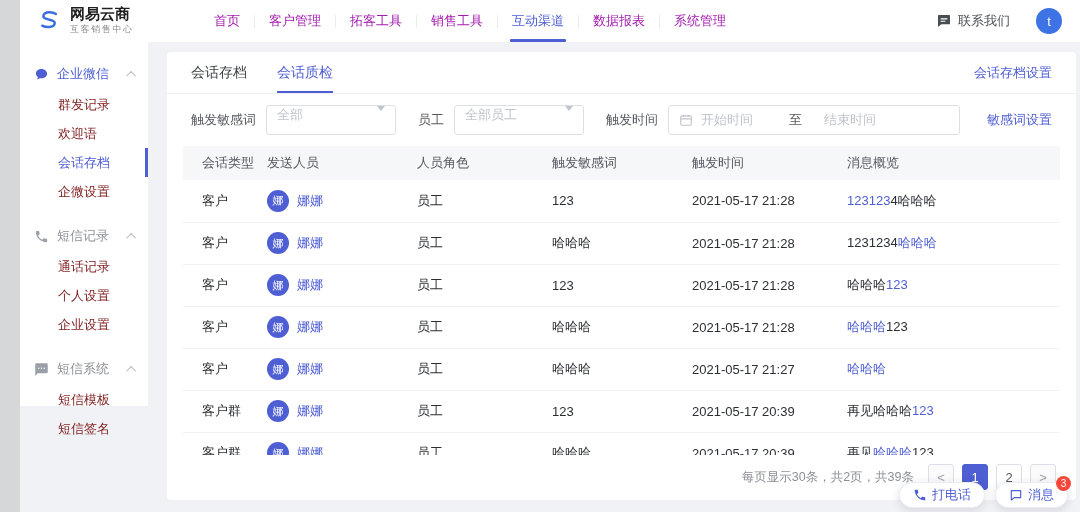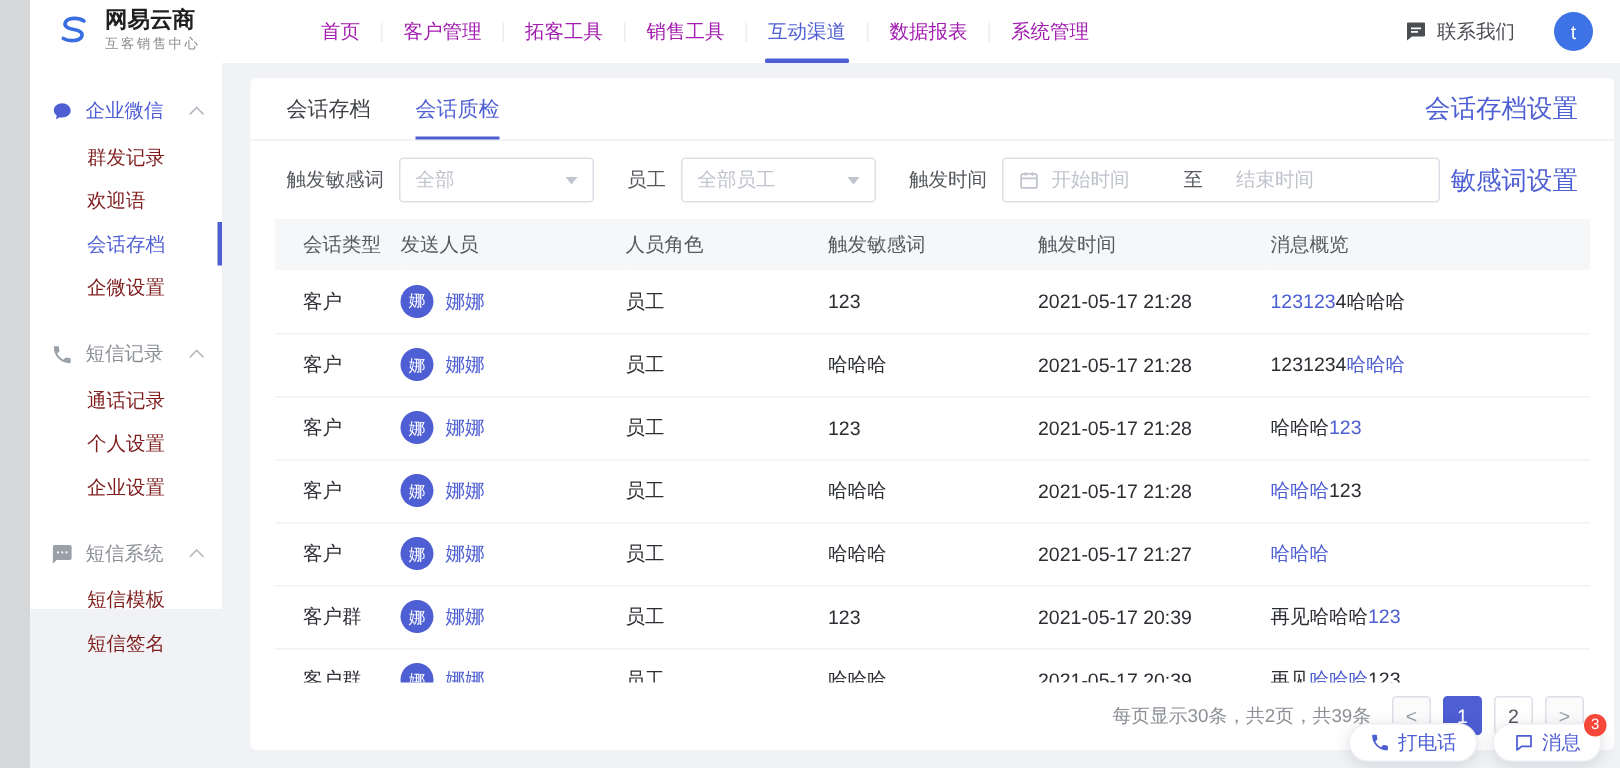--- a/index.html
+++ b/index.html
@@ -52,25 +52,25 @@
   .sidebar .group-block + .group-block { margin-top:14px; }
 
   
   .content { flex:1; padding:10px 8px 0 19px; }
   .card { background:#fff; border-radius:4px; height:448px; overflow:hidden; position:relative; }
   .tabbar { height:42px; display:flex; align-items:stretch; border-bottom:1px solid #eef0f3; padding:0 24px; }
   .tabs { display:flex; gap:30px; }
   .tab { position:relative; display:flex; align-items:center; color:#3c3f44; font-size:14px; cursor:pointer; }
   .tab.active { color:var(--primary); }
   .tab.active::after { content:""; position:absolute; left:0; right:0; bottom:0; height:2px; background:var(--primary); }
-  .link { margin-left:auto; display:flex; align-items:center; color:var(--primary); font-size:17px; cursor:pointer; text-decoration:none; }
+  .link { margin-left:auto; display:flex; align-items:center; color:var(--primary); font-size:13px; cursor:pointer; text-decoration:none; }
 
   .filters { display:flex; align-items:center; height:32px; margin:10px 24px; }
   .f-label { color:#55595f; margin-right:10px; white-space:nowrap; }
-  .select { width:130px; height:30px; border:1px solid #dcdfe6; border-radius:3px; display:flex; align-items:center; justify-content:space-between; padding:0 10px; color:#bfc3cc; cursor:pointer; background:#fff; }
+  .select { width:130px; height:30px; border:1px solid #dcdfe6; border-radius:3px; display:flex; justify-content:space-between; padding:0 10px; color:#bfc3cc; cursor:pointer; background:#fff; }
   .caret { width:0; height:0; border-left:4px solid transparent; border-right:4px solid transparent; border-top:5px solid #c0c4cc; }
   .gap { width:22px; flex:none; }
   .date-range { height:30px; width:292px; border:1px solid #dcdfe6; border-radius:3px; display:flex; align-items:center; padding:0 10px; gap:8px; cursor:pointer; background:#fff; }
   .date-range .icon { width:14px; height:14px; flex:none; }
   .date-range .icon svg { width:100%; height:100%; display:block; }
   .placeholder { color:#bfc3cc; }
   .range-sep { color:#55595f; margin:0 14px 0 28px; }
 
   .table-wrap { height:309px; overflow:hidden; margin:0 16px; }
   table { width:100%; border-collapse:collapse; table-layout:fixed; }

